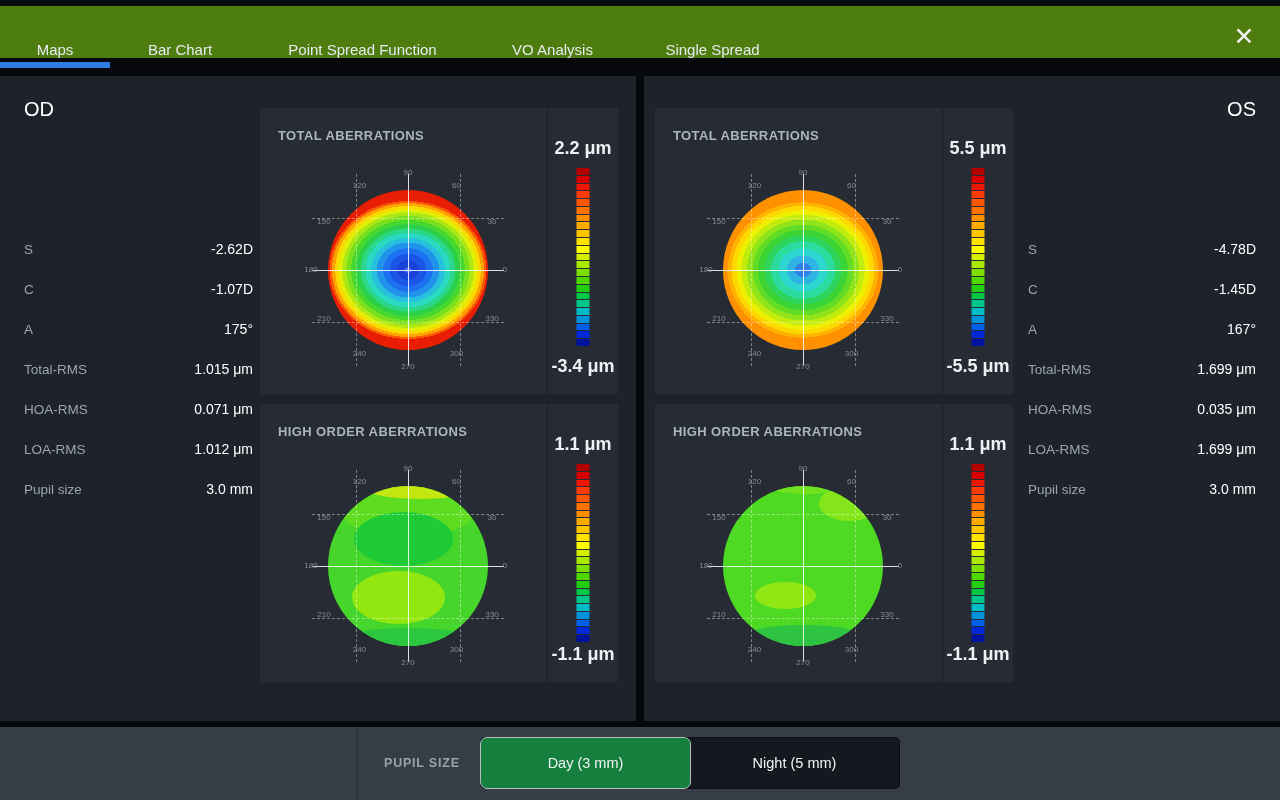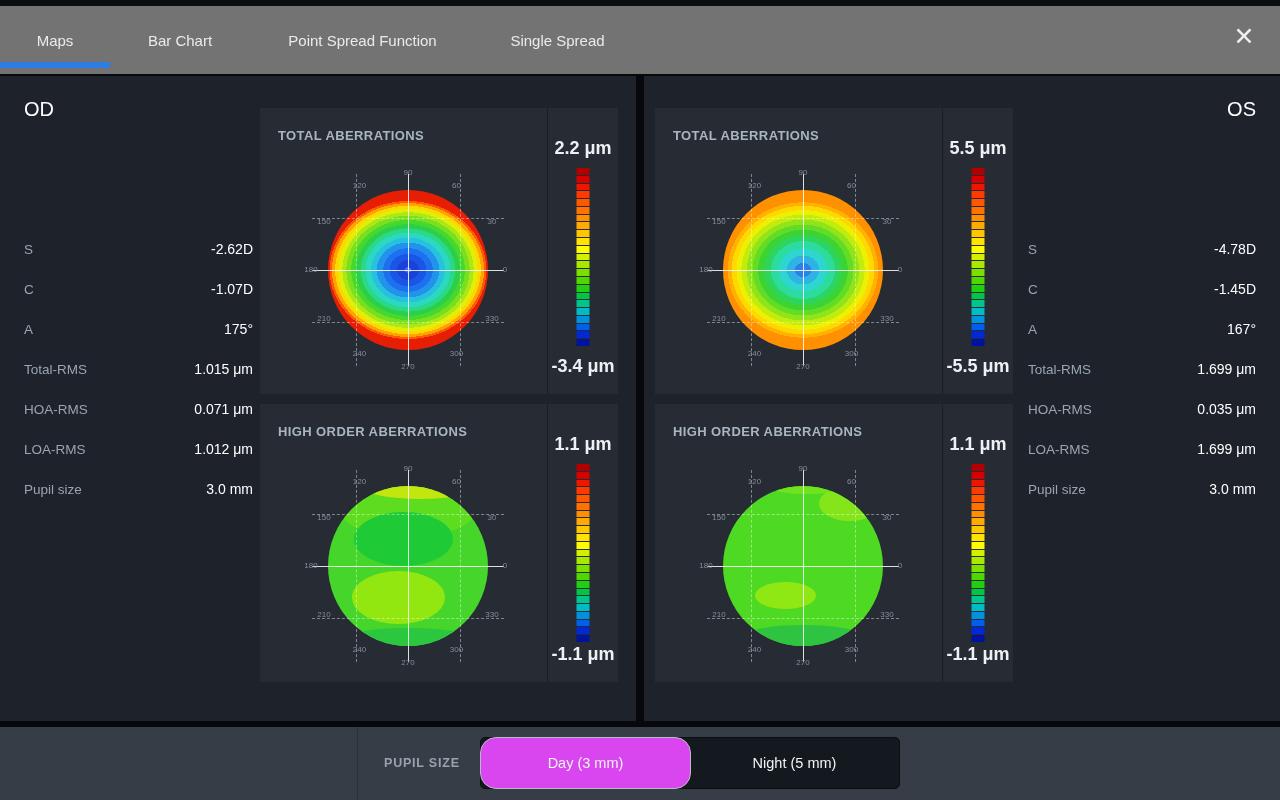--- a/index.html
+++ b/index.html
@@ -8,23 +8,23 @@
     font-family:"Liberation Sans","DejaVu Sans",sans-serif;
     background:#06080c;
     position:relative;
     overflow:hidden;
     color:#fff;
   }
   .app { position:absolute; inset:0; }
 
   
   .tabbar {
-    position:absolute; left:0; top:0; right:0; height:74px;
-    background:#737373; border-top:6px solid #0a0d12;
-    display:flex; align-items:center;
+    position:absolute; left:0; top:0; right:0; height:58px;
+    background:#4d7c0f; border-top:6px solid #0a0d12;
+    display:flex; align-items:flex-end;
   }
   .tab {
     display:flex; align-items:center; justify-content:center;
     font-size:15px; color:#e8ebee; cursor:pointer;
   }
   .tab-underline {
     position:absolute; left:0; top:56px; width:110px; height:6px;
   }
   .close-btn {
     position:absolute; right:16px; top:10px; width:40px; height:40px;
@@ -109,33 +109,34 @@
   .segmented {
     position:absolute; left:480px; top:10px; width:420px; height:52px;
     background:#14181f; border:1px solid #0b0e13; border-radius:5px;
     display:flex;
   }
   .segment {
     flex:1; display:flex; align-items:center; justify-content:center;
     font-size:14.5px; color:#f2f4f6; cursor:pointer;
   }
   .segment.selected {
-    background:#d946ef; border:1px solid #b6bcc4; border-radius:16px;
+    background:#15803d; border:1px solid #b6bcc4; border-radius:7px;
     margin:-1px; z-index:1;
   }
 </style>
 </head>
 <body>
 
 <div class="app">
 
   <header class="tabbar">
     <div class="tab" style="width:110px">Maps</div>
     <div class="tab" style="width:140px">Bar Chart</div>
     <div class="tab" style="width:225px">Point Spread Function</div>
+    <div class="tab" style="width:155px">VO Analysis</div>
     <div class="tab" style="width:165px">Single Spread</div>
     <div class="tab-underline" style="background: rgb(46, 125, 227);"></div>
     <div class="close-btn">✕</div>
   </header>
 
   <section class="panel panel-left">
     <div class="eye-title">OD</div>
     <div class="metrics">
         <div class="mrow">
           <span class="mlabel">S</span>

